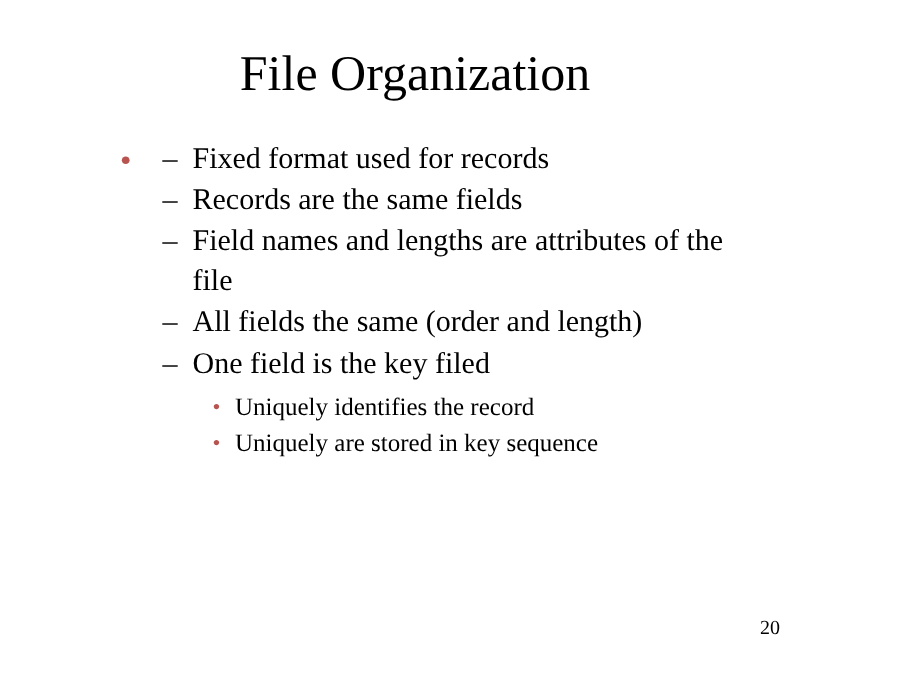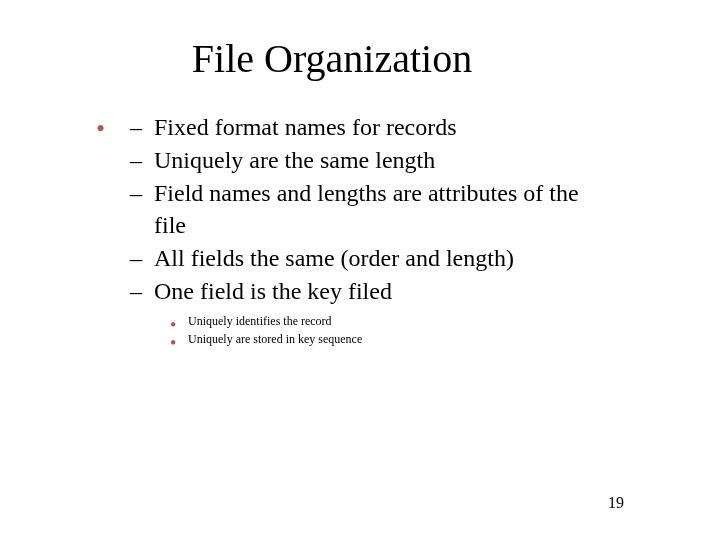--- a/index.html
+++ b/index.html
@@ -65,21 +65,21 @@
     top: 0;
     font-size: 24px;
   }
   ul.level3 {
     list-style: none;
     padding-left: 34px;
     margin: 6px 0 0 0;
   }
   ul.level3 > li {
     position: relative;
-    font-size: 12px;
+    font-size: 20px;
     line-height: 1.35;
     margin-bottom: 2px;
   }
   ul.level3 > li::before {
     content: "•";
     position: absolute;
     left: -18px;
     top: 0;
     font-size: 18px;
     color: #b85450;
@@ -96,24 +96,24 @@
 
 <div class="slide">
 
   <div class="title">File Organization</div>
 
   <ul class="level1">
     <li>
 
       <ul class="level2">
         <li>
-          <span>Fixed format names for records</span>
+          <span>Fixed format used for records</span>
         </li>
         <li>
-          <span>Uniquely are the same length</span>
+          <span>Records are the same fields</span>
         </li>
         <li>
           <span>Field names and lengths are attributes of the file</span>
         </li>
         <li>
           <span>All fields the same (order and length)</span>
         </li>
         <li>
           <span>One field is the key filed</span>
 
@@ -123,14 +123,14 @@
             </li>
             <li>
               <span>Uniquely are stored in key sequence</span>
             </li>
           </ul>
         </li>
       </ul>
     </li>
   </ul>
 
-  <div class="page-num">19</div>
+  <div class="page-num">20</div>
 </div>
 
 </body></html>

